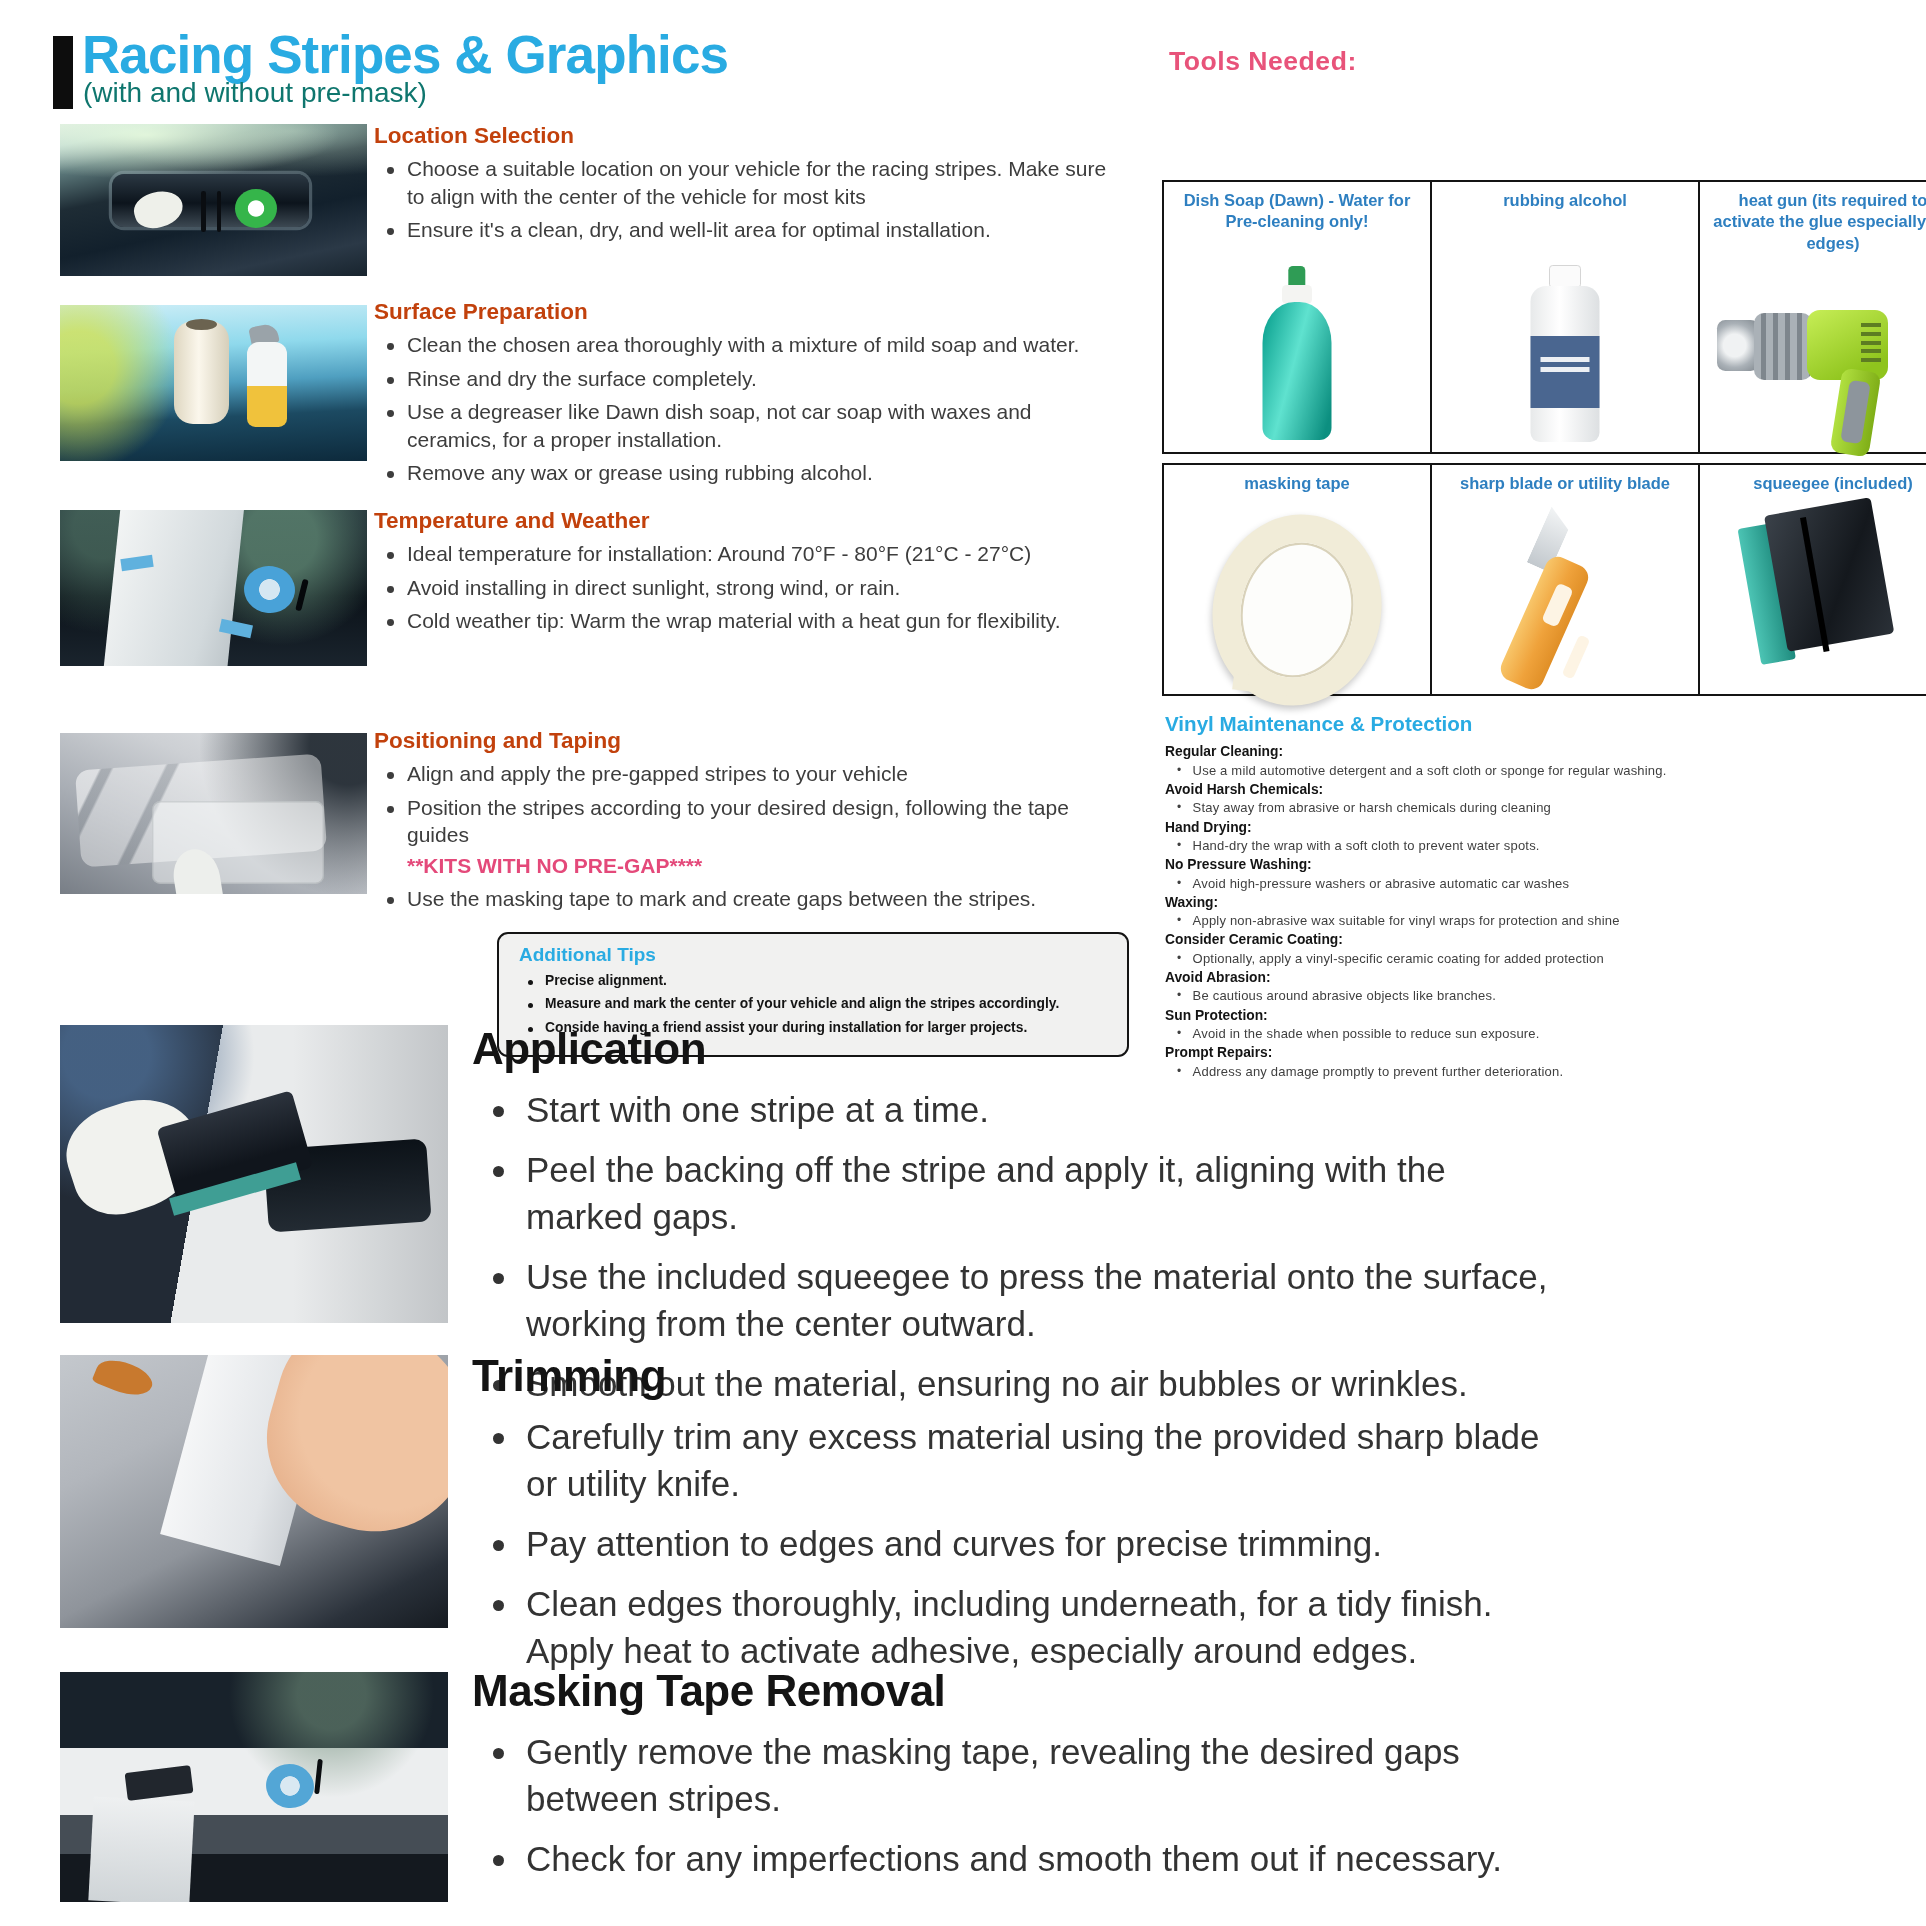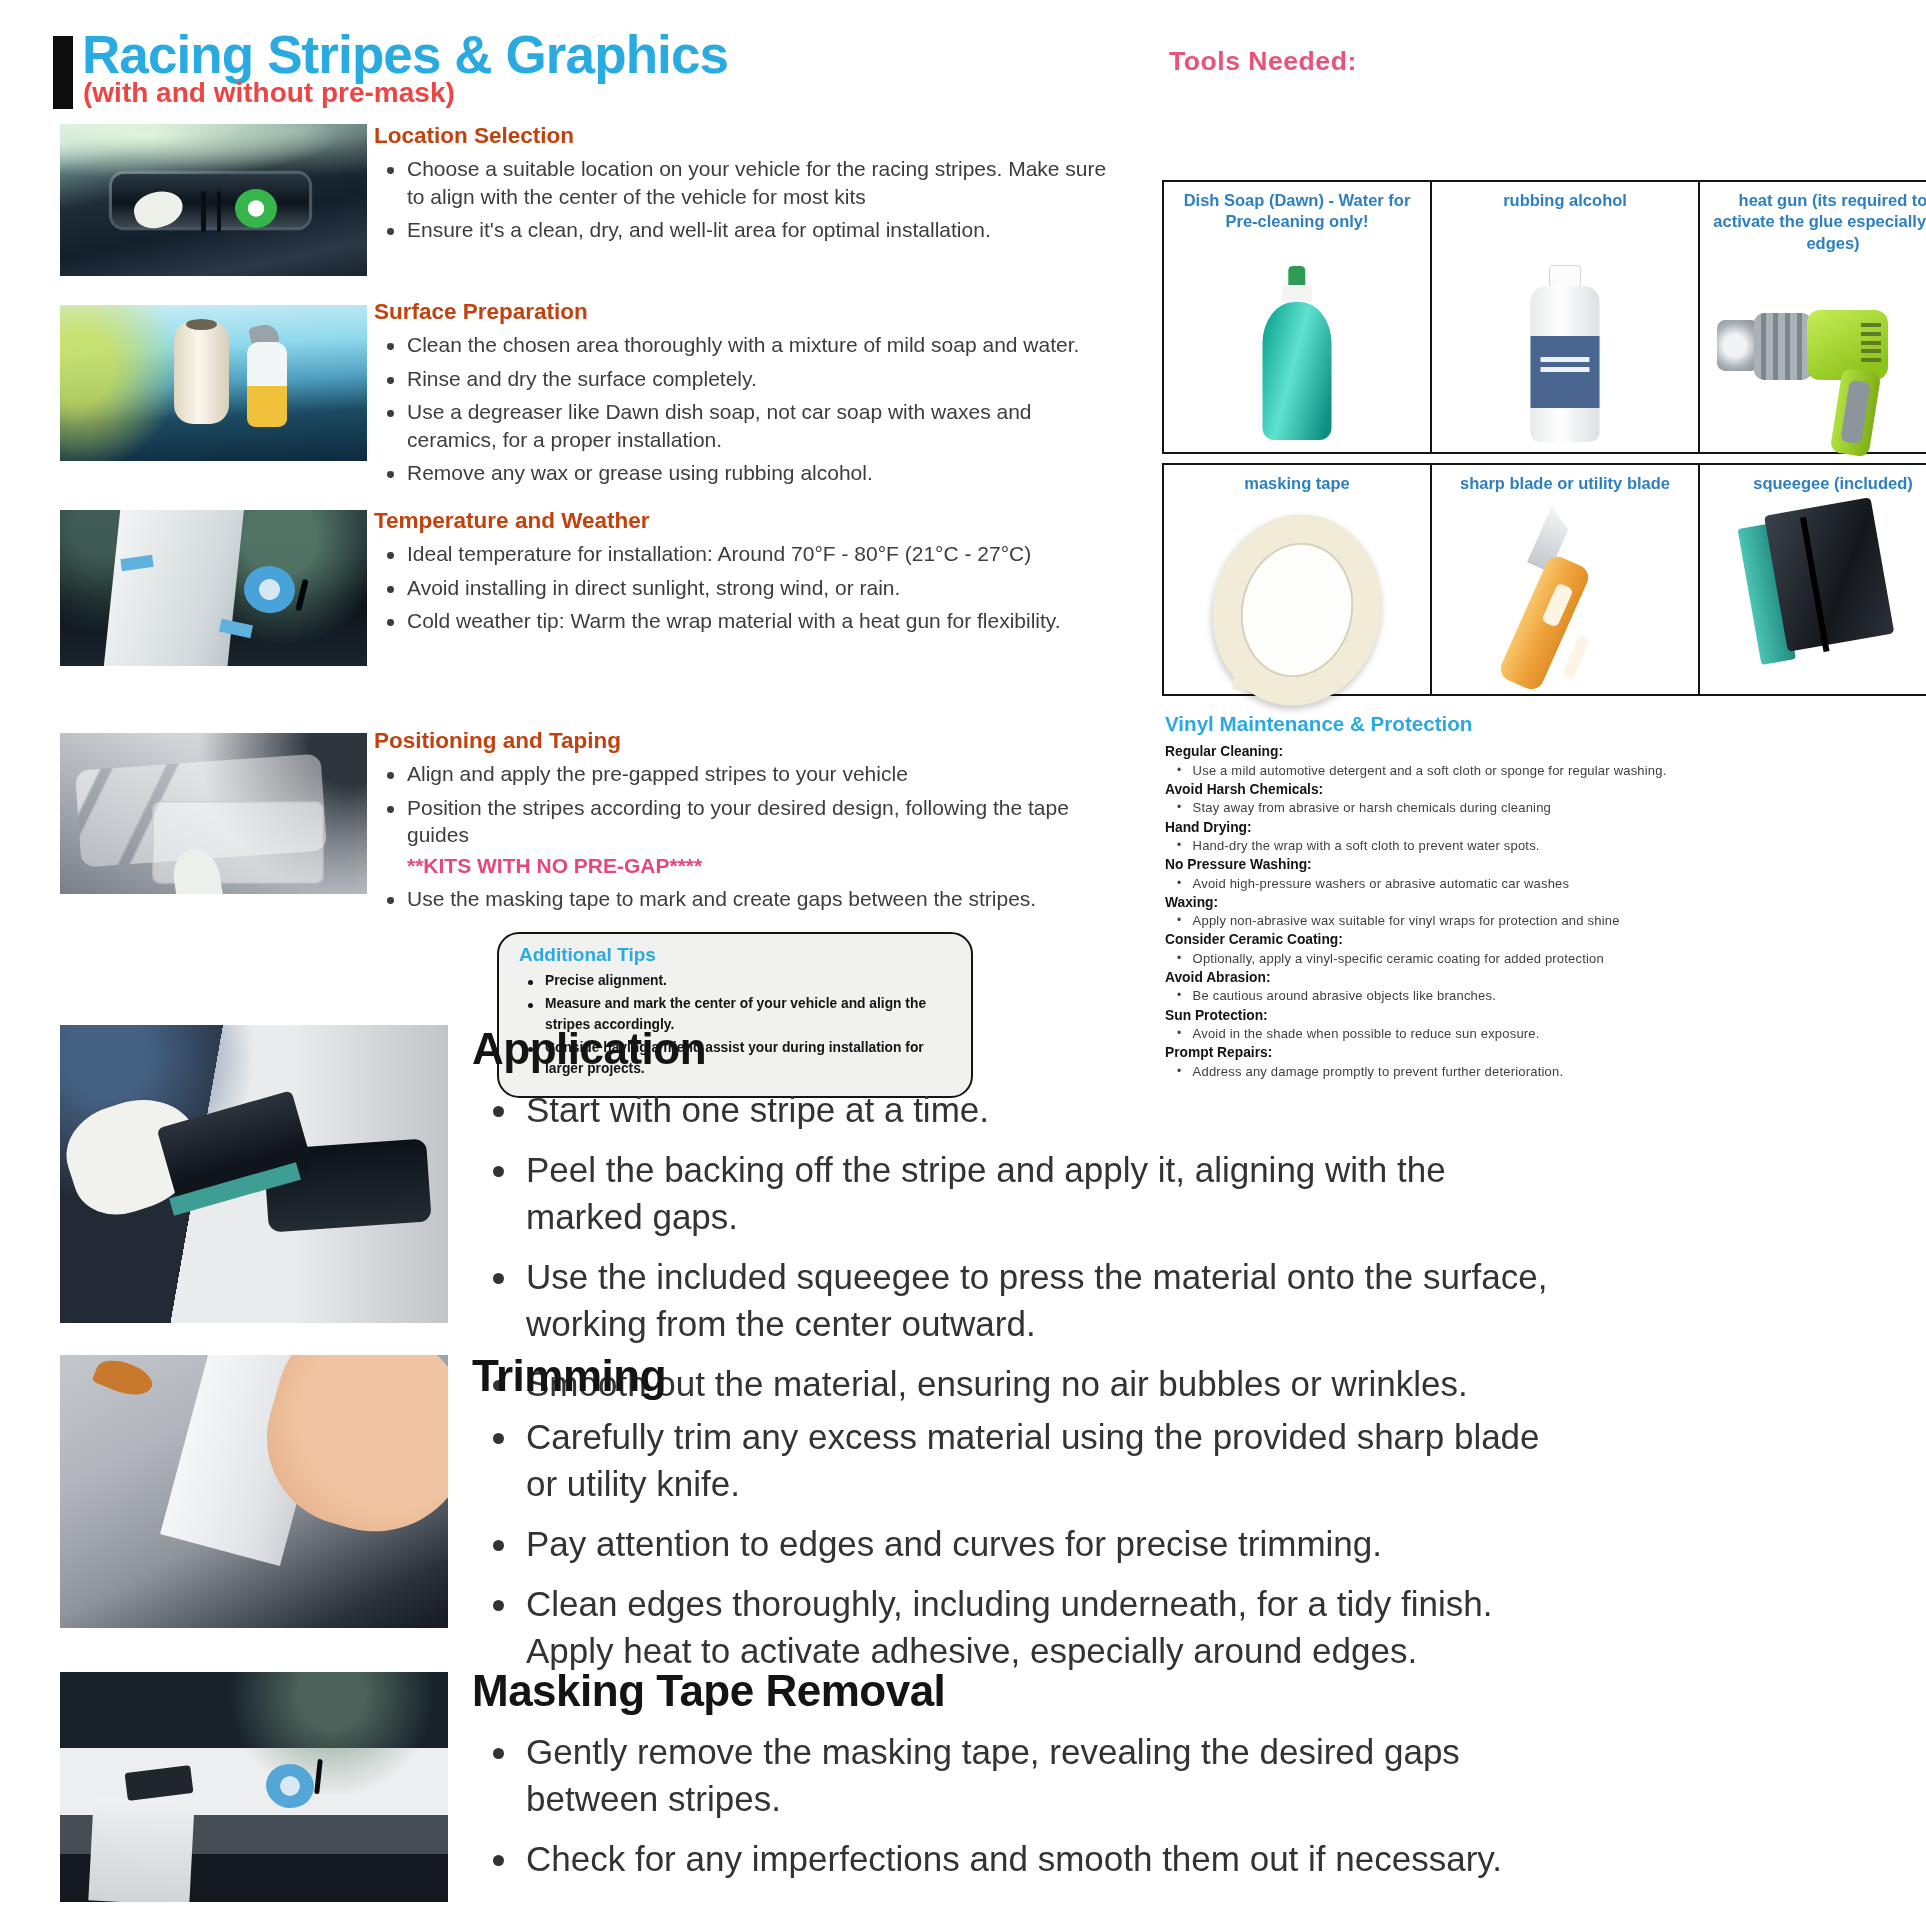--- a/index.html
+++ b/index.html
@@ -3,21 +3,21 @@
 <meta charset="utf-8">
 <style>
   html,body{margin:0;padding:0;background:#fff;}
   #page{position:relative;width:1926px;height:1926px;background:#fff;overflow:hidden;
         font-family:"Liberation Sans", sans-serif;color:#1a1a1a;}
 
   
   .title-accent{position:absolute;left:53px;top:36px;width:20px;height:73px;background:#0d0d0d;}
   .page-title{position:absolute;left:82px;top:24px;margin:0;font-size:53px;font-weight:bold;
               color:#29abe2;letter-spacing:-0.9px;white-space:nowrap;}
-  .page-subtitle{position:absolute;left:83px;top:77px;font-size:28px;font-weight:bold;color:#ef4444;white-space:nowrap;}
+  .page-subtitle{position:absolute;left:83px;top:77px;font-size:28px;font-weight:normal;color:#0f766e;white-space:nowrap;}
 
   
   .photo{position:absolute;left:60px;overflow:hidden;background:#223;}
   .photo div{position:absolute;}
   .ph1{top:124px;width:307px;height:152px;
        background:linear-gradient(168deg,#d9e7e0 0%,#b7d1ce 10%,#5d7a7c 22%,#1e2c35 40%,#12202c 62%,#2b3947 84%,#18242e 100%);}
   .p1-glare{top:0;left:0;right:0;height:40%;
        background:radial-gradient(ellipse at 28% 18%,rgba(236,255,225,.85),rgba(236,255,225,0) 62%),
                   radial-gradient(ellipse at 76% 12%,rgba(198,228,208,.55),rgba(198,228,208,0) 60%);}
   .p1-tray{left:17%;top:33%;width:64%;height:35%;border-radius:12px;
@@ -92,22 +92,22 @@
   
   .step{position:absolute;left:374px;width:734px;}
   #step-0{top:123px;} #step-1{top:299px;} #step-2{top:508px;} #step-3{top:728px;}
   .step h2{margin:0 0 6.4px 0;font-size:22.5px;color:#c2410c;}
   .step ul,.big ul,.tips ul{list-style:none;margin:0;padding:0;}
   .step li{position:relative;padding-left:33px;margin-bottom:5.5px;font-size:21px;line-height:1.32;color:#3d3d3d;}
   .step li::before{content:"";position:absolute;left:13px;top:12px;width:6.9px;height:6.9px;border-radius:50%;background:#3d3d3d;}
   .pink-note{color:#e4497a;font-weight:bold;margin-top:2.8px;}
 
   
-  .tips{position:absolute;left:497px;top:932px;width:476px;box-sizing:border-box;
-        border:2.8px solid #141414;border-radius:22px;background:#f1f1f0;padding:10px 20px 13.8px 20px;}
+  .tips{position:absolute;left:497px;top:932px;width:632px;box-sizing:border-box;
+        border:2.8px solid #141414;border-radius:11px;background:#f1f1f0;padding:10px 20px 13.8px 20px;}
   .tips h3{margin:0 0 4.6px 0;font-size:19px;color:#29abe2;}
   .tips li{position:relative;padding-left:26px;margin-bottom:2.8px;font-size:13.8px;font-weight:bold;color:#141414;line-height:1.5;}
   .tips li::before{content:"";position:absolute;left:9.2px;top:9.2px;width:5px;height:5px;border-radius:50%;background:#141414;}
 
   
   .tools-header{position:absolute;left:1169px;top:46px;margin:0;font-size:26.6px;font-weight:bold;color:#e8537a;letter-spacing:0.5px;}
   .tools-intro{position:absolute;left:1169px;top:82px;width:679px;margin:0;
                font-size:26px;font-weight:bold;font-style:italic;color:#151515;line-height:1.32;letter-spacing:0.5px;}
 
   .tool-table{position:absolute;left:1162px;width:806px;display:flex;box-sizing:border-box;

